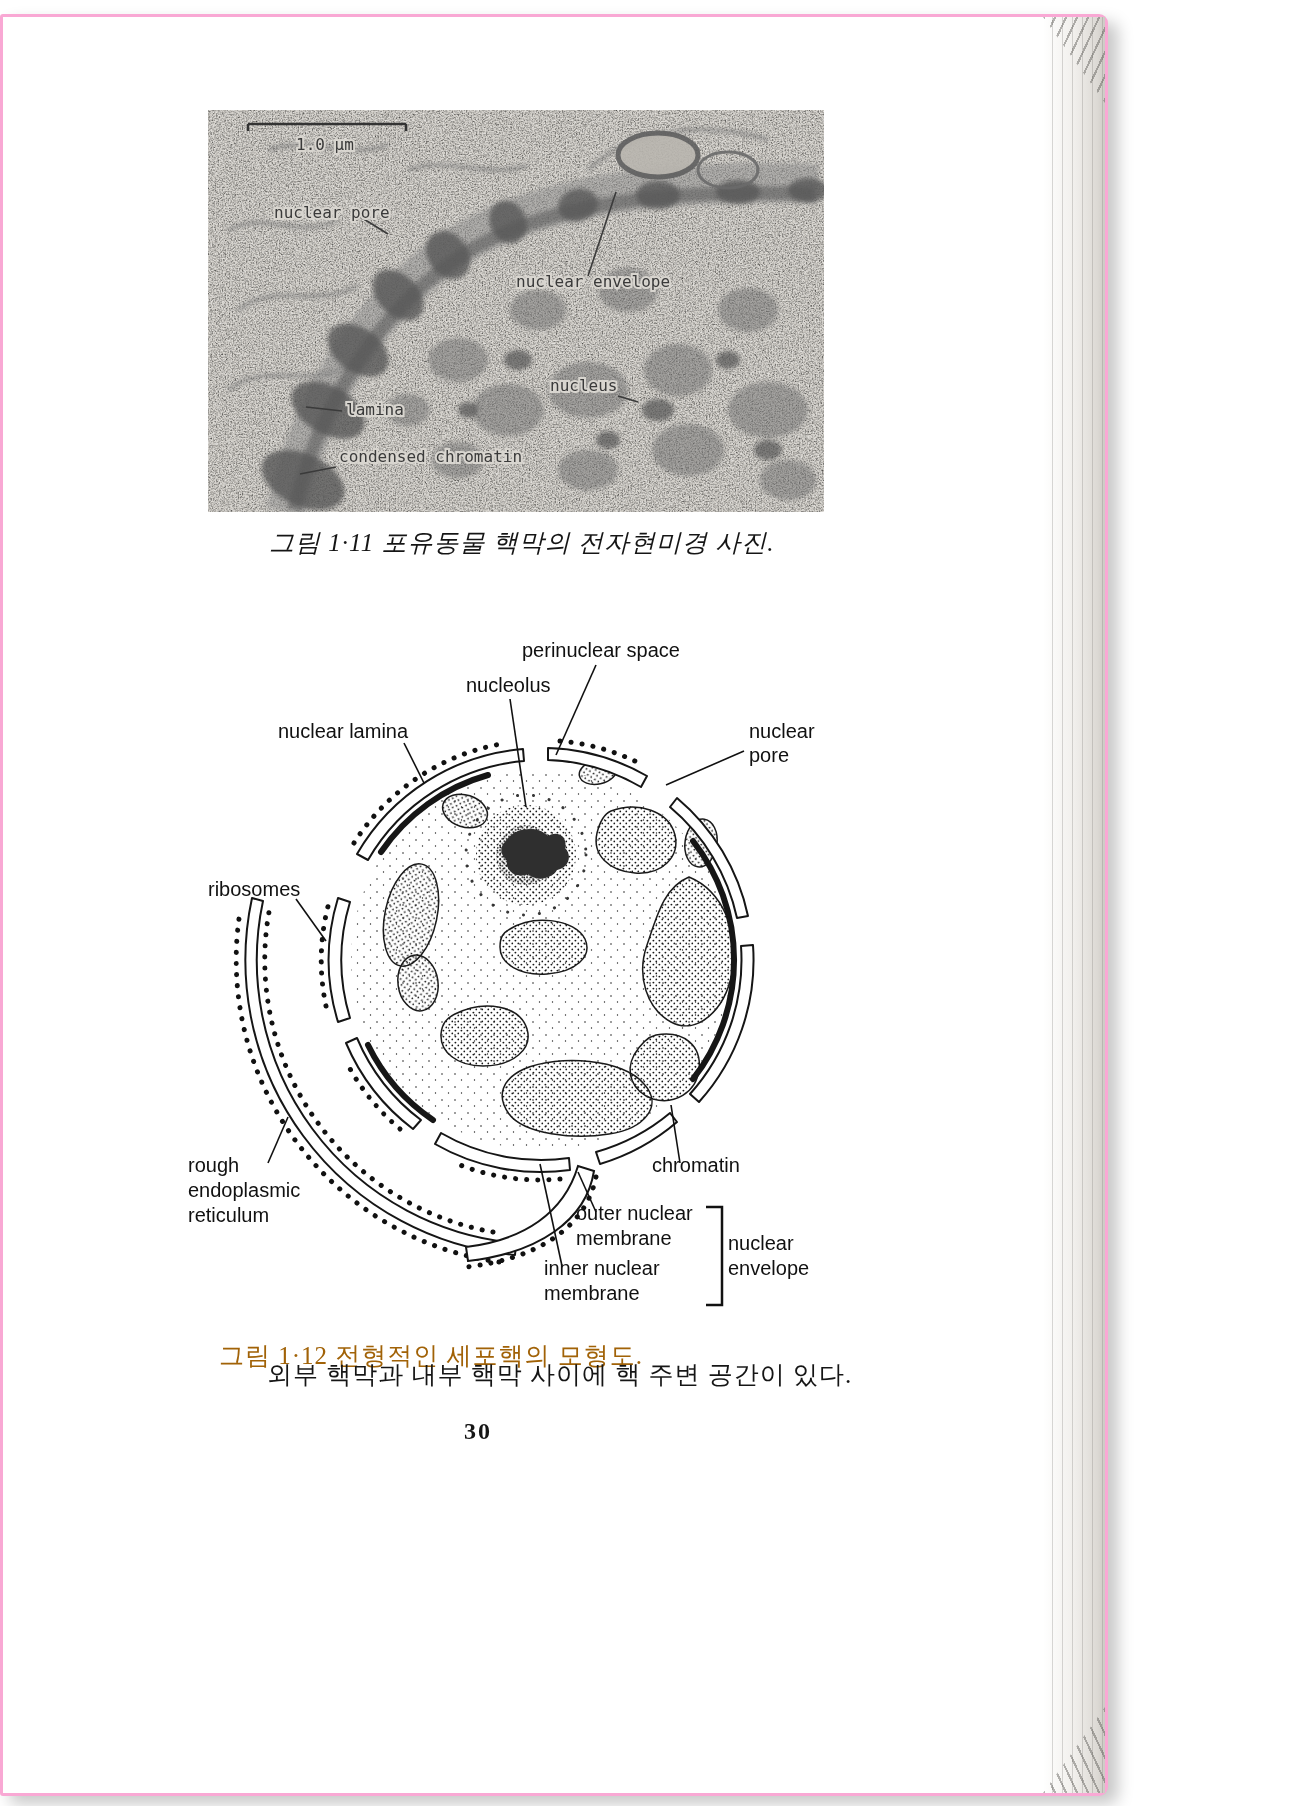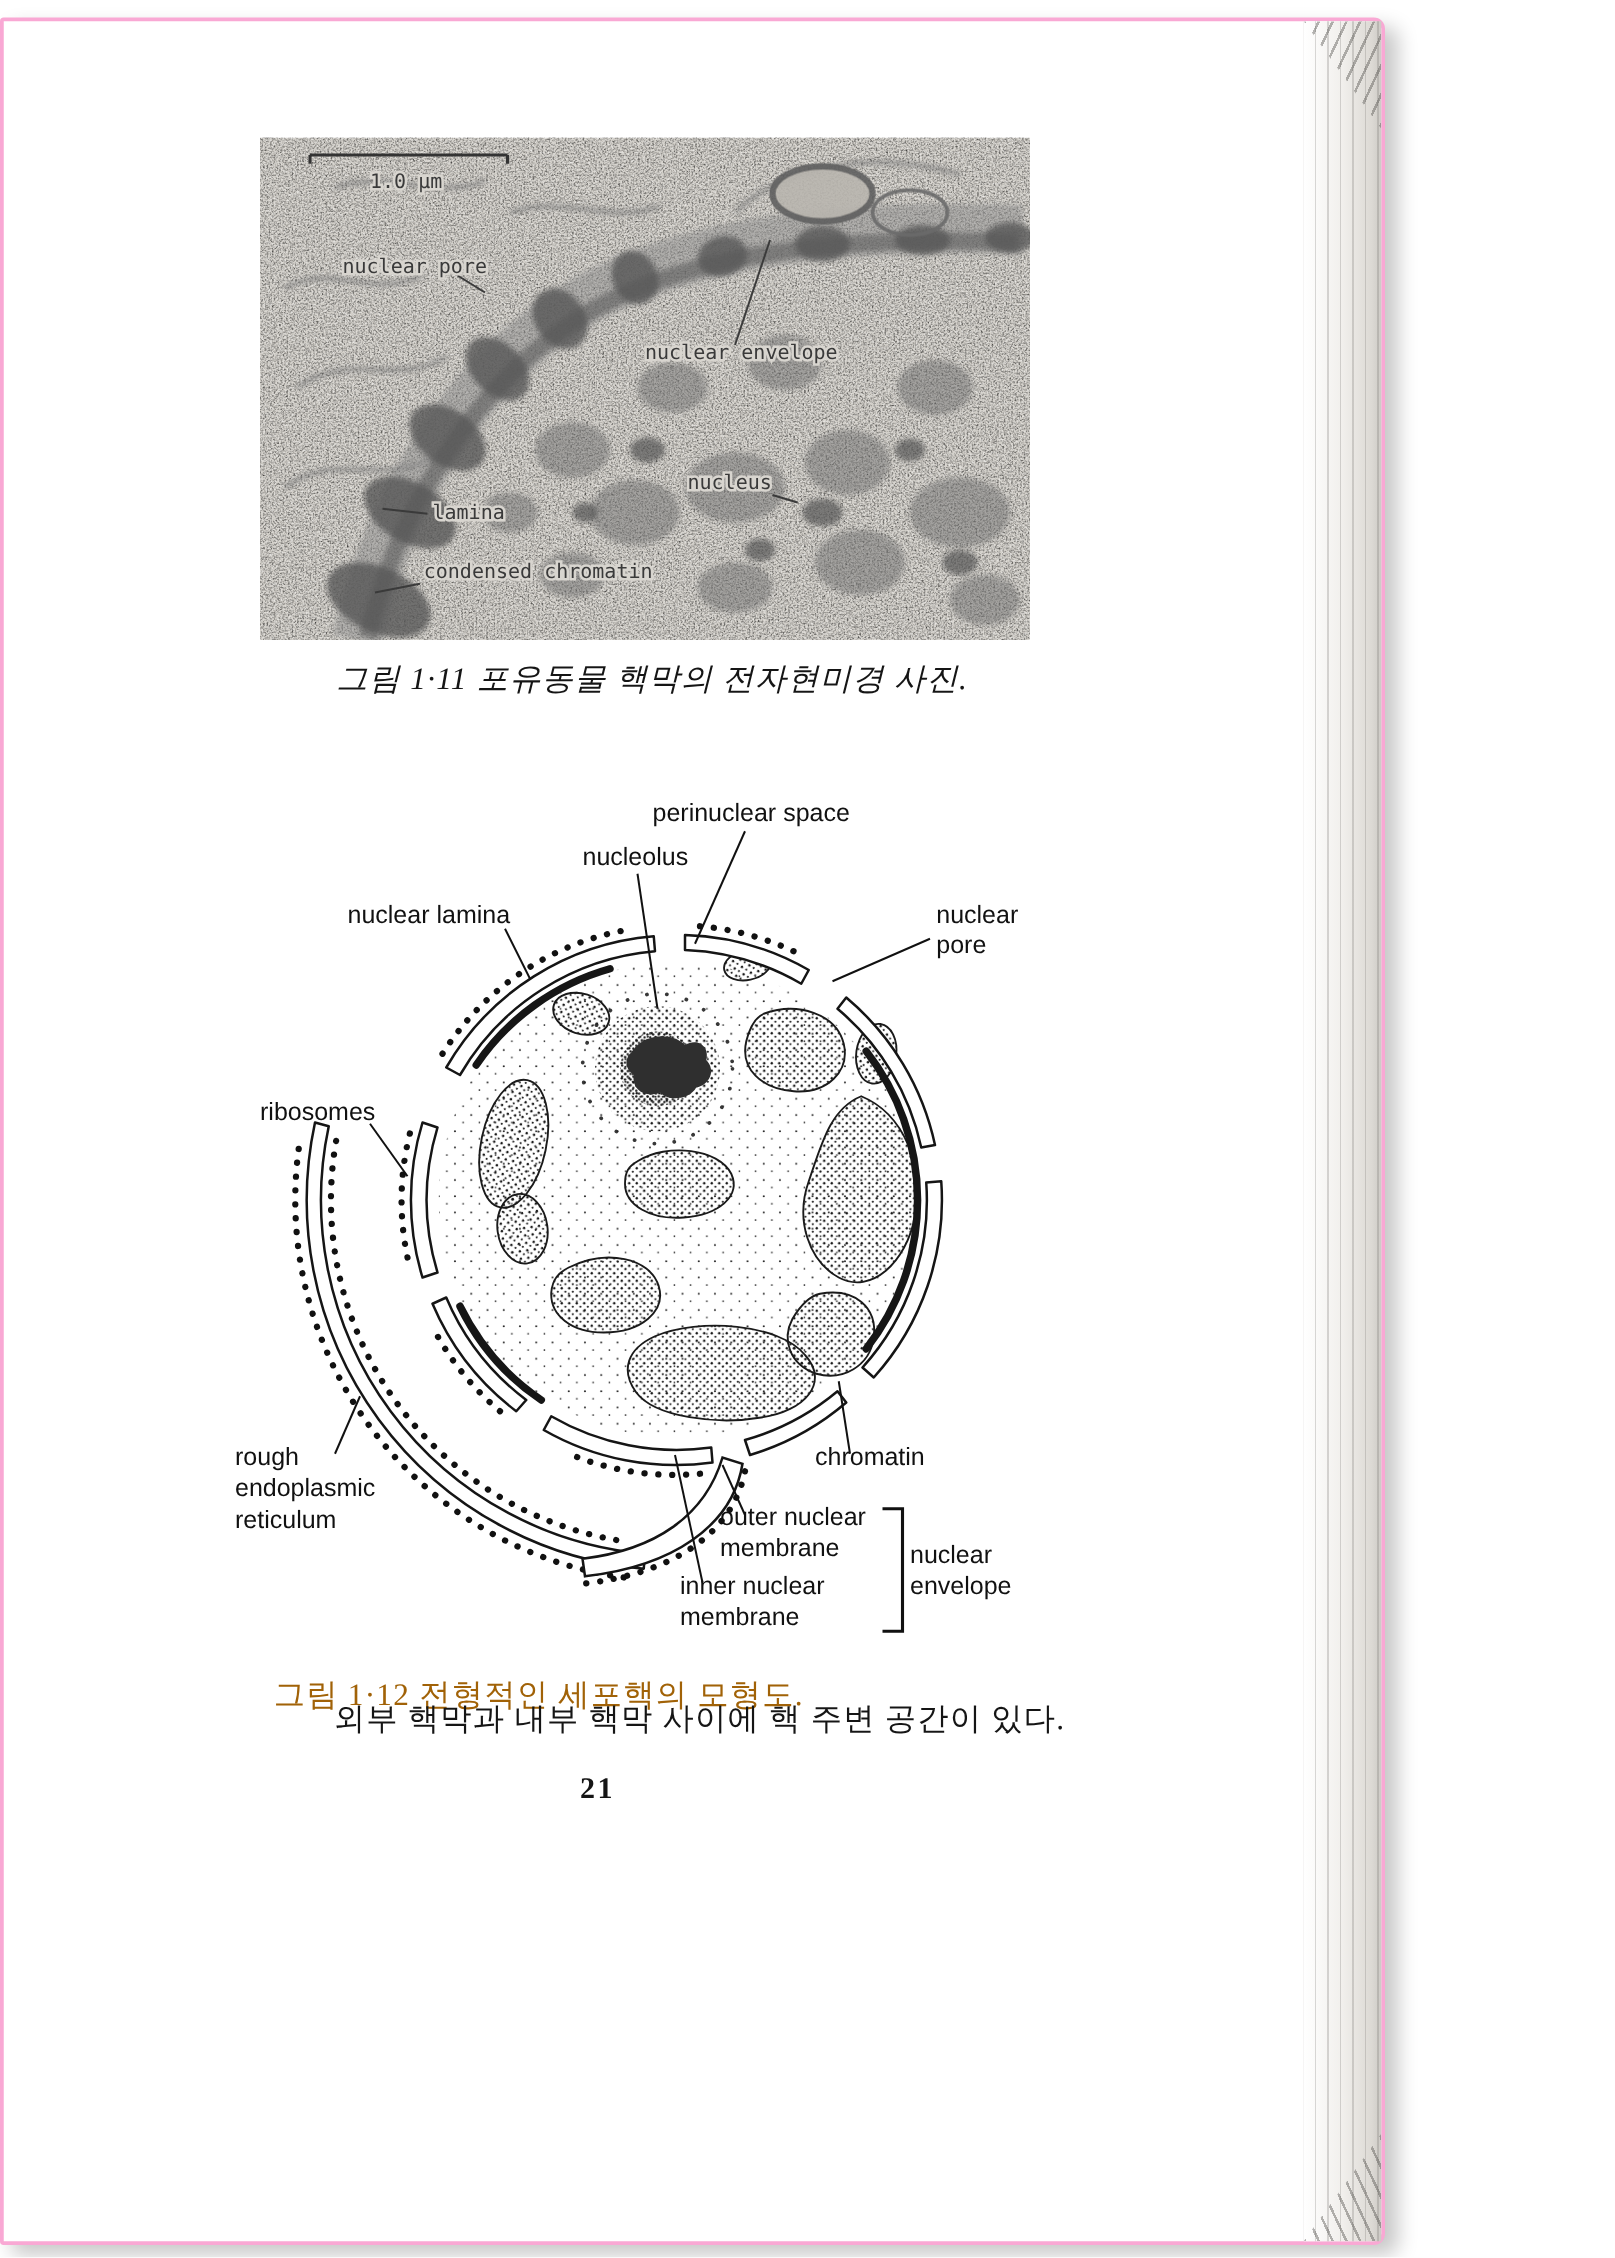--- a/index.html
+++ b/index.html
@@ -242,18 +242,18 @@
         <text class="dg-label" x="378" y="660">inner nuclear</text>
         <text class="dg-label" x="378" y="685">membrane</text>
         <text class="dg-label" x="562" y="635">nuclear</text>
         <text class="dg-label" x="562" y="660">envelope</text>
       </svg>
 
       <div class="caption-2a">그림 1·12   전형적인 세포핵의 모형도.</div>
       <div class="caption-2b">외부 핵막과 내부 핵막 사이에 핵 주변 공간이 있다.</div>
 
       <div class="footer">
-        <span class="pageno">21</span>
+        <span class="pageno">30</span>
       </div>
 
     </div>
   </div>
 </div>
 
 </body></html>

